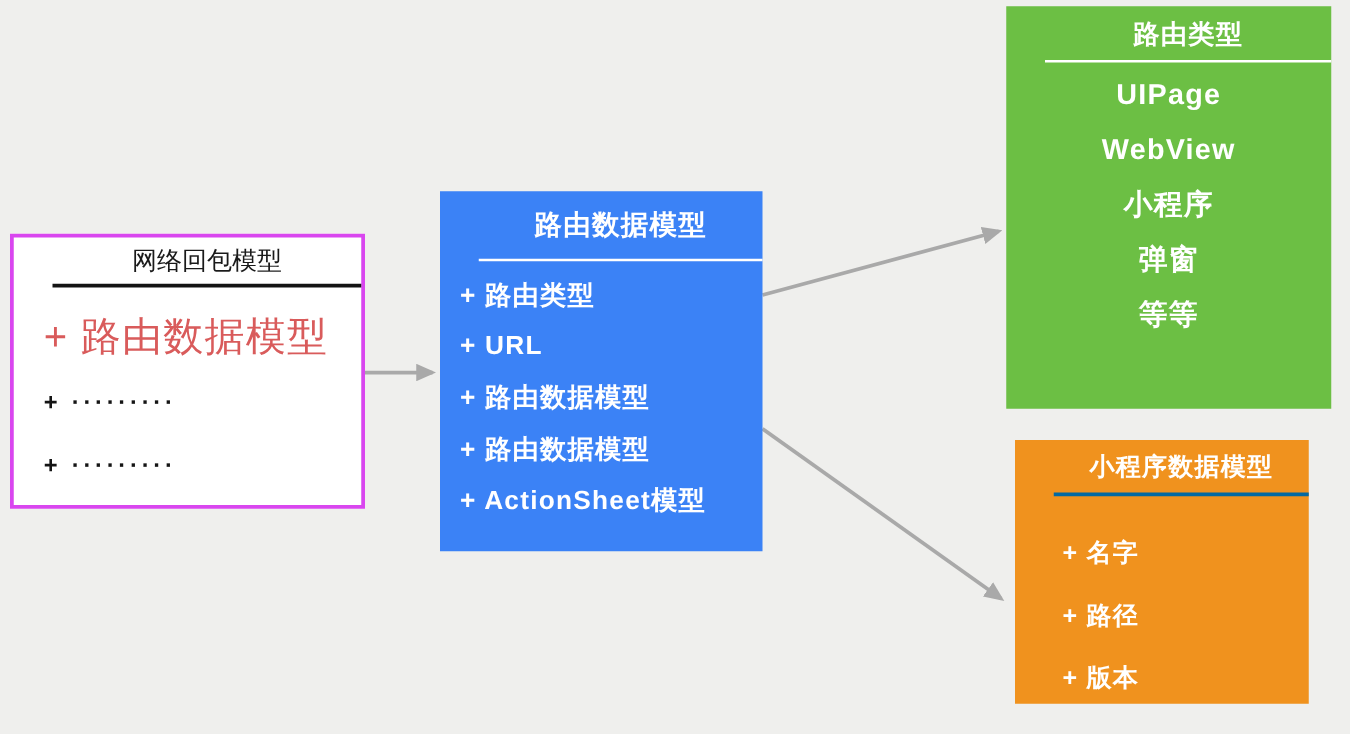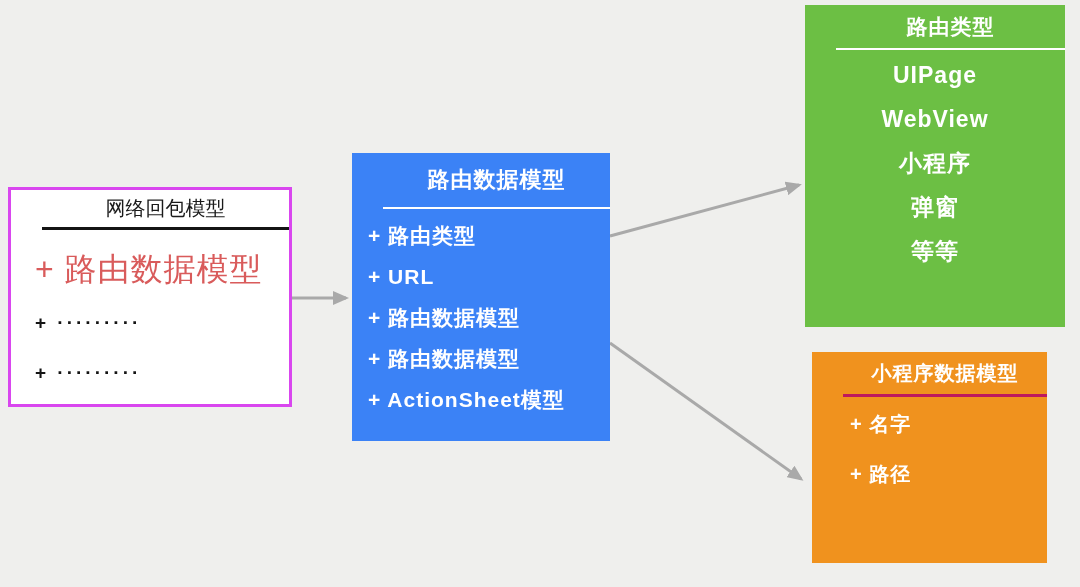--- a/index.html
+++ b/index.html
@@ -60,23 +60,23 @@
   .box-route-type .row {
     height:44px; justify-content:center; font-size:23px; font-weight:bold; letter-spacing:1px;
   }
 
   
   .box-miniprogram {
     left:812px; top:352px; width:235px; height:211px;
     background:#F0921E; color:#FFFFFF;
   }
   .box-miniprogram .header {
-    height:45px; border-bottom:3px solid #be185d; font-size:20px; letter-spacing:1px;
+    height:45px; border-bottom:3px solid #0369a1; font-size:20px; letter-spacing:1px;
   }
-  .box-miniprogram .body { padding:2px 0 0 38px; }
+  .box-miniprogram .body { padding:20px 0 0 38px; }
   .box-miniprogram .row { height:50px; font-size:20px; font-weight:bold; letter-spacing:1px; }
 </style>
 </head>
 <body>
 
 <div class="diagram">
 
   <svg class="arrow-layer" viewBox="0 0 1080 587" xmlns="http://www.w3.org/2000/svg">
     <defs>
       <marker id="ah" markerUnits="userSpaceOnUse" markerWidth="16" markerHeight="14" refX="13" refY="7" orient="auto">
@@ -117,16 +117,17 @@
       <div class="row">弹窗</div>
       <div class="row">等等</div>
     </div>
   </div>
 
   <div class="uml-box box-miniprogram">
     <div class="header">小程序数据模型</div>
     <div class="body">
       <div class="row">+ 名字</div>
       <div class="row">+ 路径</div>
+      <div class="row">+ 版本</div>
     </div>
   </div>
 
 </div>
 
 </body></html>

